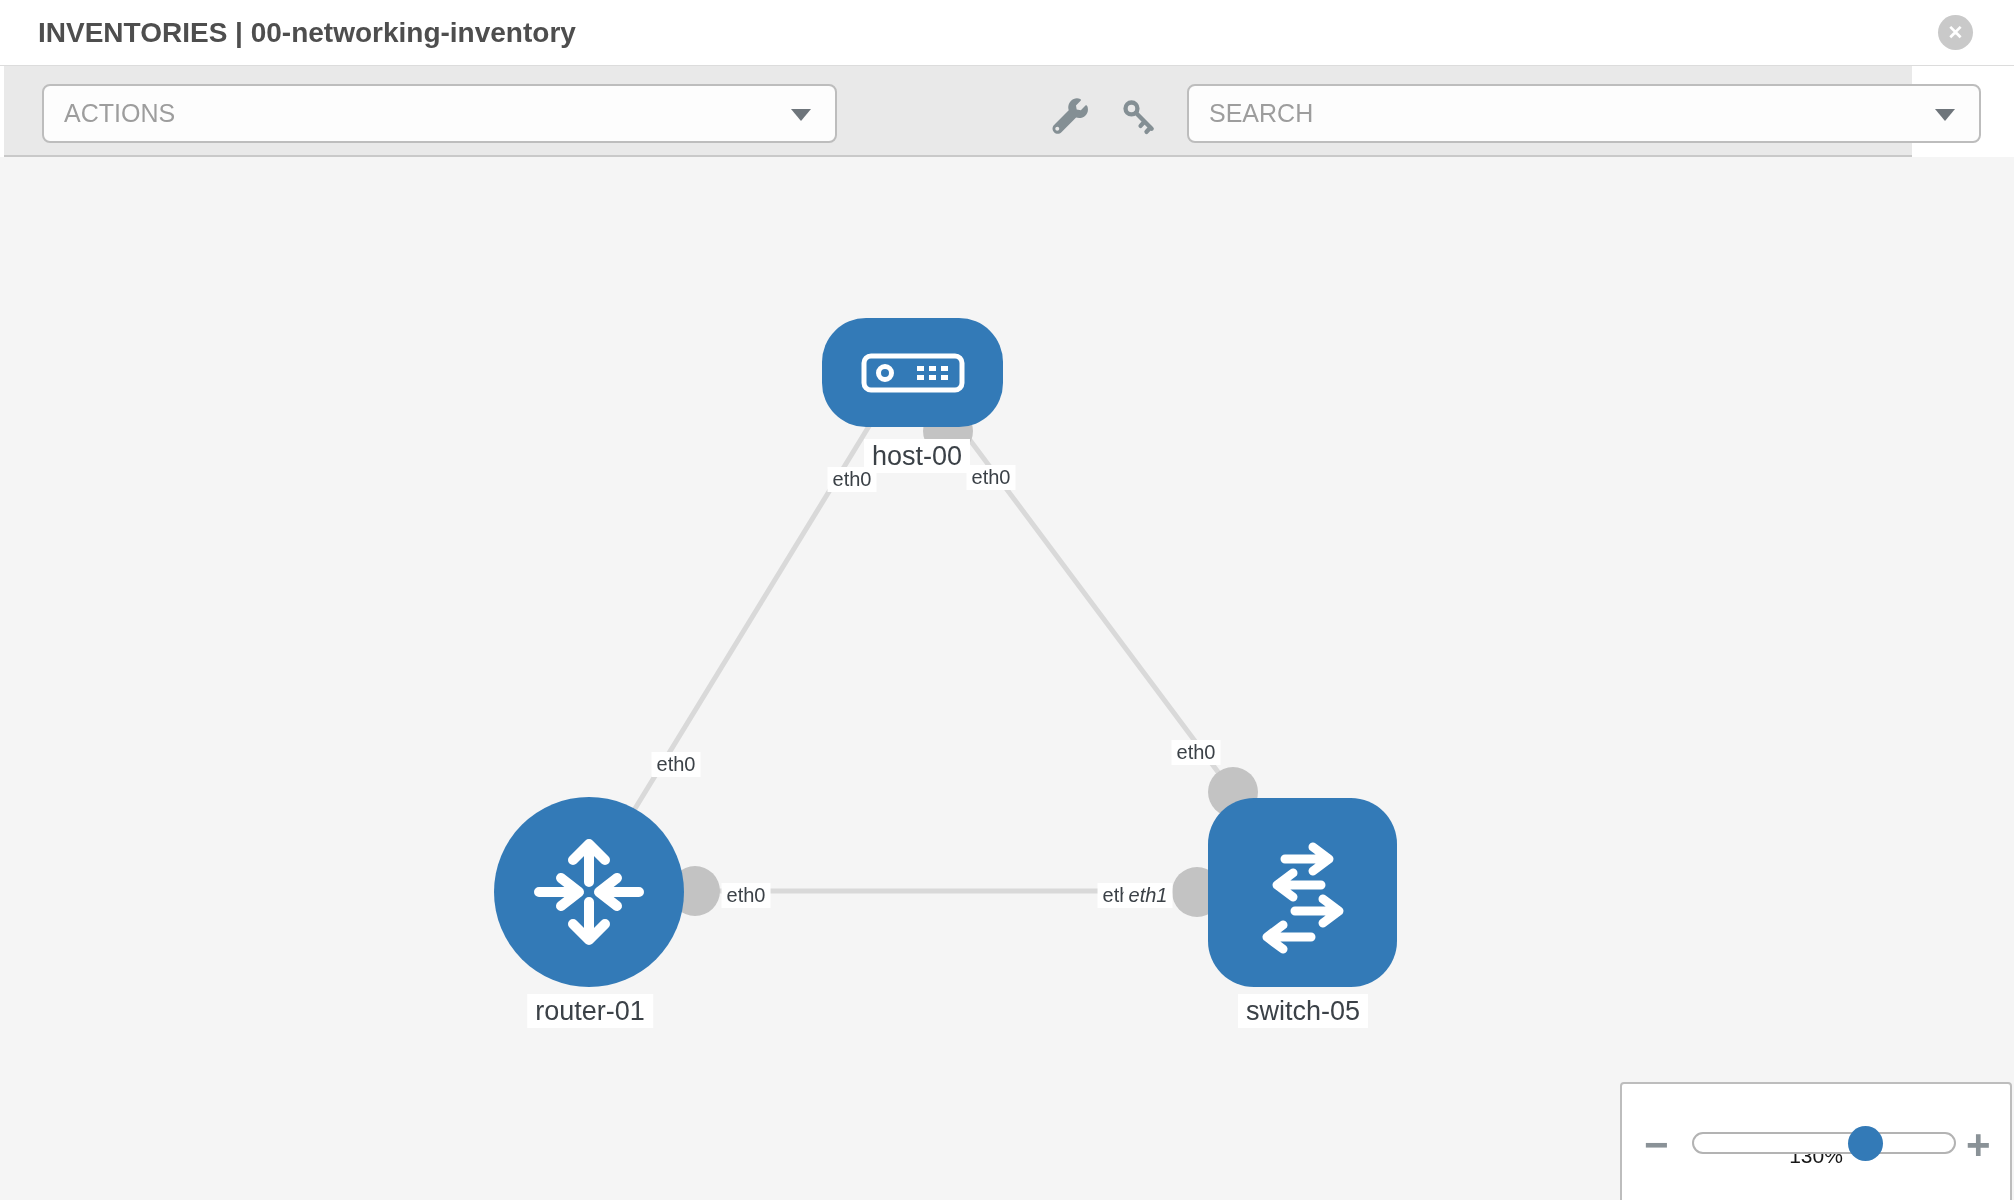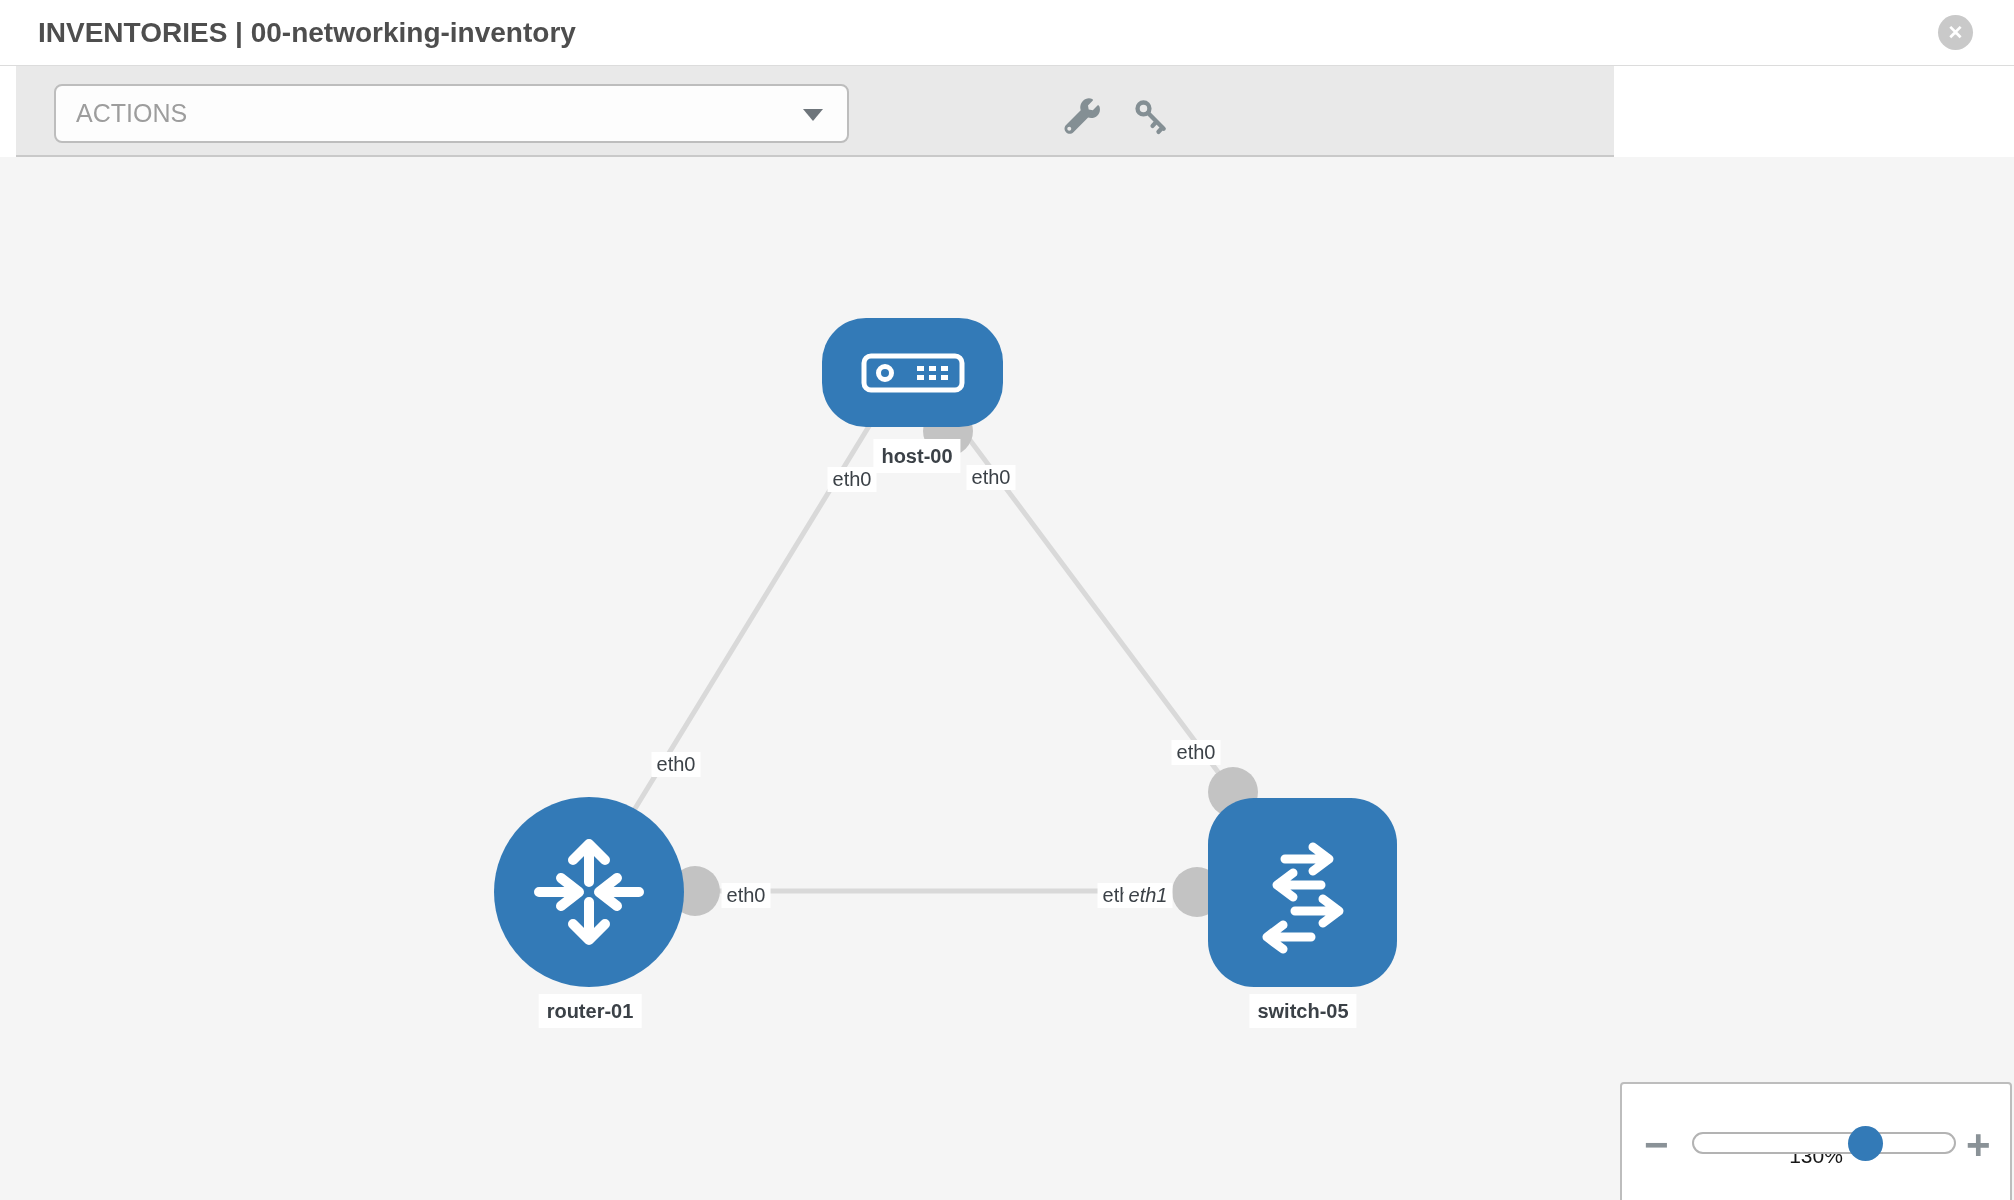--- a/index.html
+++ b/index.html
@@ -5,21 +5,21 @@
   * { box-sizing: border-box; margin: 0; padding: 0; }
   body { background:#fff; font-family:"Liberation Sans", sans-serif; }
   .screen { position:relative; width:2014px; height:1200px; background:#fff; overflow:hidden; }
 
   
   .hdr { position:absolute; left:0; top:0; width:2014px; height:66px; background:#ffffff; border-bottom:1px solid #dcdcdc; }
   .hdr h1 { position:absolute; left:38px; top:50%; transform:translateY(-50%); font-size:28px; font-weight:700; color:#4e4e4e; }
   .close-btn { position:absolute; left:1938px; top:15px; width:35px; height:35px; border-radius:50%; background:#c9c9c9; border:none; cursor:pointer; color:#fff; font-size:19px; font-weight:700; line-height:35px; text-align:center; }
 
   
-  .toolbar { position:absolute; left:16px; top:66px; width:1598px; height:91px; background:#e9e9e9; border-bottom:2px solid #c9c9c9; }
+  .toolbar { position:absolute; left:4px; top:66px; width:1908px; height:91px; background:#e9e9e9; border-bottom:2px solid #c9c9c9; }
   .select { position:absolute; top:18px; height:59px; background:#fdfdfd; border:2px solid #bdbdbd; border-radius:8px; cursor:pointer; }
   .select .sel-label { position:absolute; left:20px; top:0; line-height:55px; font-size:25px; color:#9d9d9d; }
   .caret { position:absolute; right:24px; top:23px; width:0; height:0; border-left:10px solid transparent; border-right:10px solid transparent; border-top:12px solid #6e757b; }
   .sel-actions { left:38px; width:795px; }
   .sel-search { left:1183px; width:794px; }
   .tool-btn { position:absolute; top:28px; width:44px; height:44px; background:transparent; border:none; cursor:pointer; display:flex; align-items:center; justify-content:center; }
   .tool-wrench { left:1044px; }
   .tool-key { left:1113px; }
 
   
@@ -27,21 +27,21 @@
   .links-layer { position:absolute; left:0; top:0; }
   .link { stroke:#d9d9d9; stroke-width:5; stroke-linecap:round; }
   .if-dot { fill:#c3c3c3; }
 
   .node { position:absolute; background:#337ab7; display:flex; align-items:center; justify-content:center; cursor:pointer; }
   .node-host   { left:822px;  top:161px; width:181px; height:109px; border-radius:44px; }
   .node-router { left:494px;  top:640px; width:190px; height:190px; border-radius:50%; }
   .node-switch { left:1208px; top:641px; width:189px; height:189px; border-radius:46px; }
 
   .chip { position:absolute; transform:translateX(-50%); background:#ffffff; color:#3b4147; white-space:nowrap; }
-  .node-label { font-size:20px; line-height:34px; padding:0 8px;font-weight:bold; }
+  .node-label { font-size:27px; line-height:34px; padding:0 8px; }
   .if-label { font-size:20px; line-height:25px; padding:0 5px;margin-top:12px; }
 
   
   .zoom-panel { position:absolute; left:1620px; top:925px; width:392px; height:130px; background:#ffffff; border:2px solid #bdbdbd; border-radius:4px; }
   .zoom-level { position:absolute; left:0; top:12px; width:100%; text-align:center; font-size:21px; color:#161616;margin-top:48px; }
   .zoom-btn { position:absolute; background:transparent; border:none; cursor:pointer; font-weight:700; color:#8a9297; font-family:"Liberation Sans", sans-serif; }
   .zoom-minus { left:22px; top:40px; font-size:42px; line-height:42px; }
   .zoom-plus  { left:344px; top:40px; font-size:42px; line-height:42px; }
   .zoom-track { position:absolute; left:70px; top:48px; width:264px; height:22px; background:#fff; border:2px solid #b3b3b3; border-radius:12px; cursor:pointer; }
   .zoom-thumb { position:absolute; left:226px; top:42px; width:35px; height:35px; border-radius:50%; background:#337ab7; cursor:grab; }
@@ -70,20 +70,24 @@
       </svg>
     </button>
 
     <button class="tool-btn tool-key">
       <svg width="38" height="38" viewBox="0 0 48 48" fill="none" stroke="#848f94">
         <circle cx="14.5" cy="14.5" r="7.5" stroke-width="5.5"></circle>
         <path d="M20 20 L40 40 M31 31 L26 36.5 M38.5 38.5 L33.5 44" stroke-width="5.5" stroke-linecap="round"></path>
       </svg>
     </button>
 
+    <div class="select sel-search">
+      <span class="sel-label">SEARCH</span>
+      <span class="caret"></span>
+    </div>
   </div>
 
   <div class="canvas">
 
     <svg class="links-layer" width="2014" height="1043">
       <line class="link" x1="885" y1="243" x2="625" y2="668"></line>
       <line class="link" x1="940" y1="243" x2="1233" y2="635"></line>
       <line class="link" x1="650" y1="734" x2="1210" y2="734"></line>
       <circle class="if-dot" cx="948" cy="274" r="25"></circle>
       <circle class="if-dot" cx="695" cy="734" r="25"></circle>

